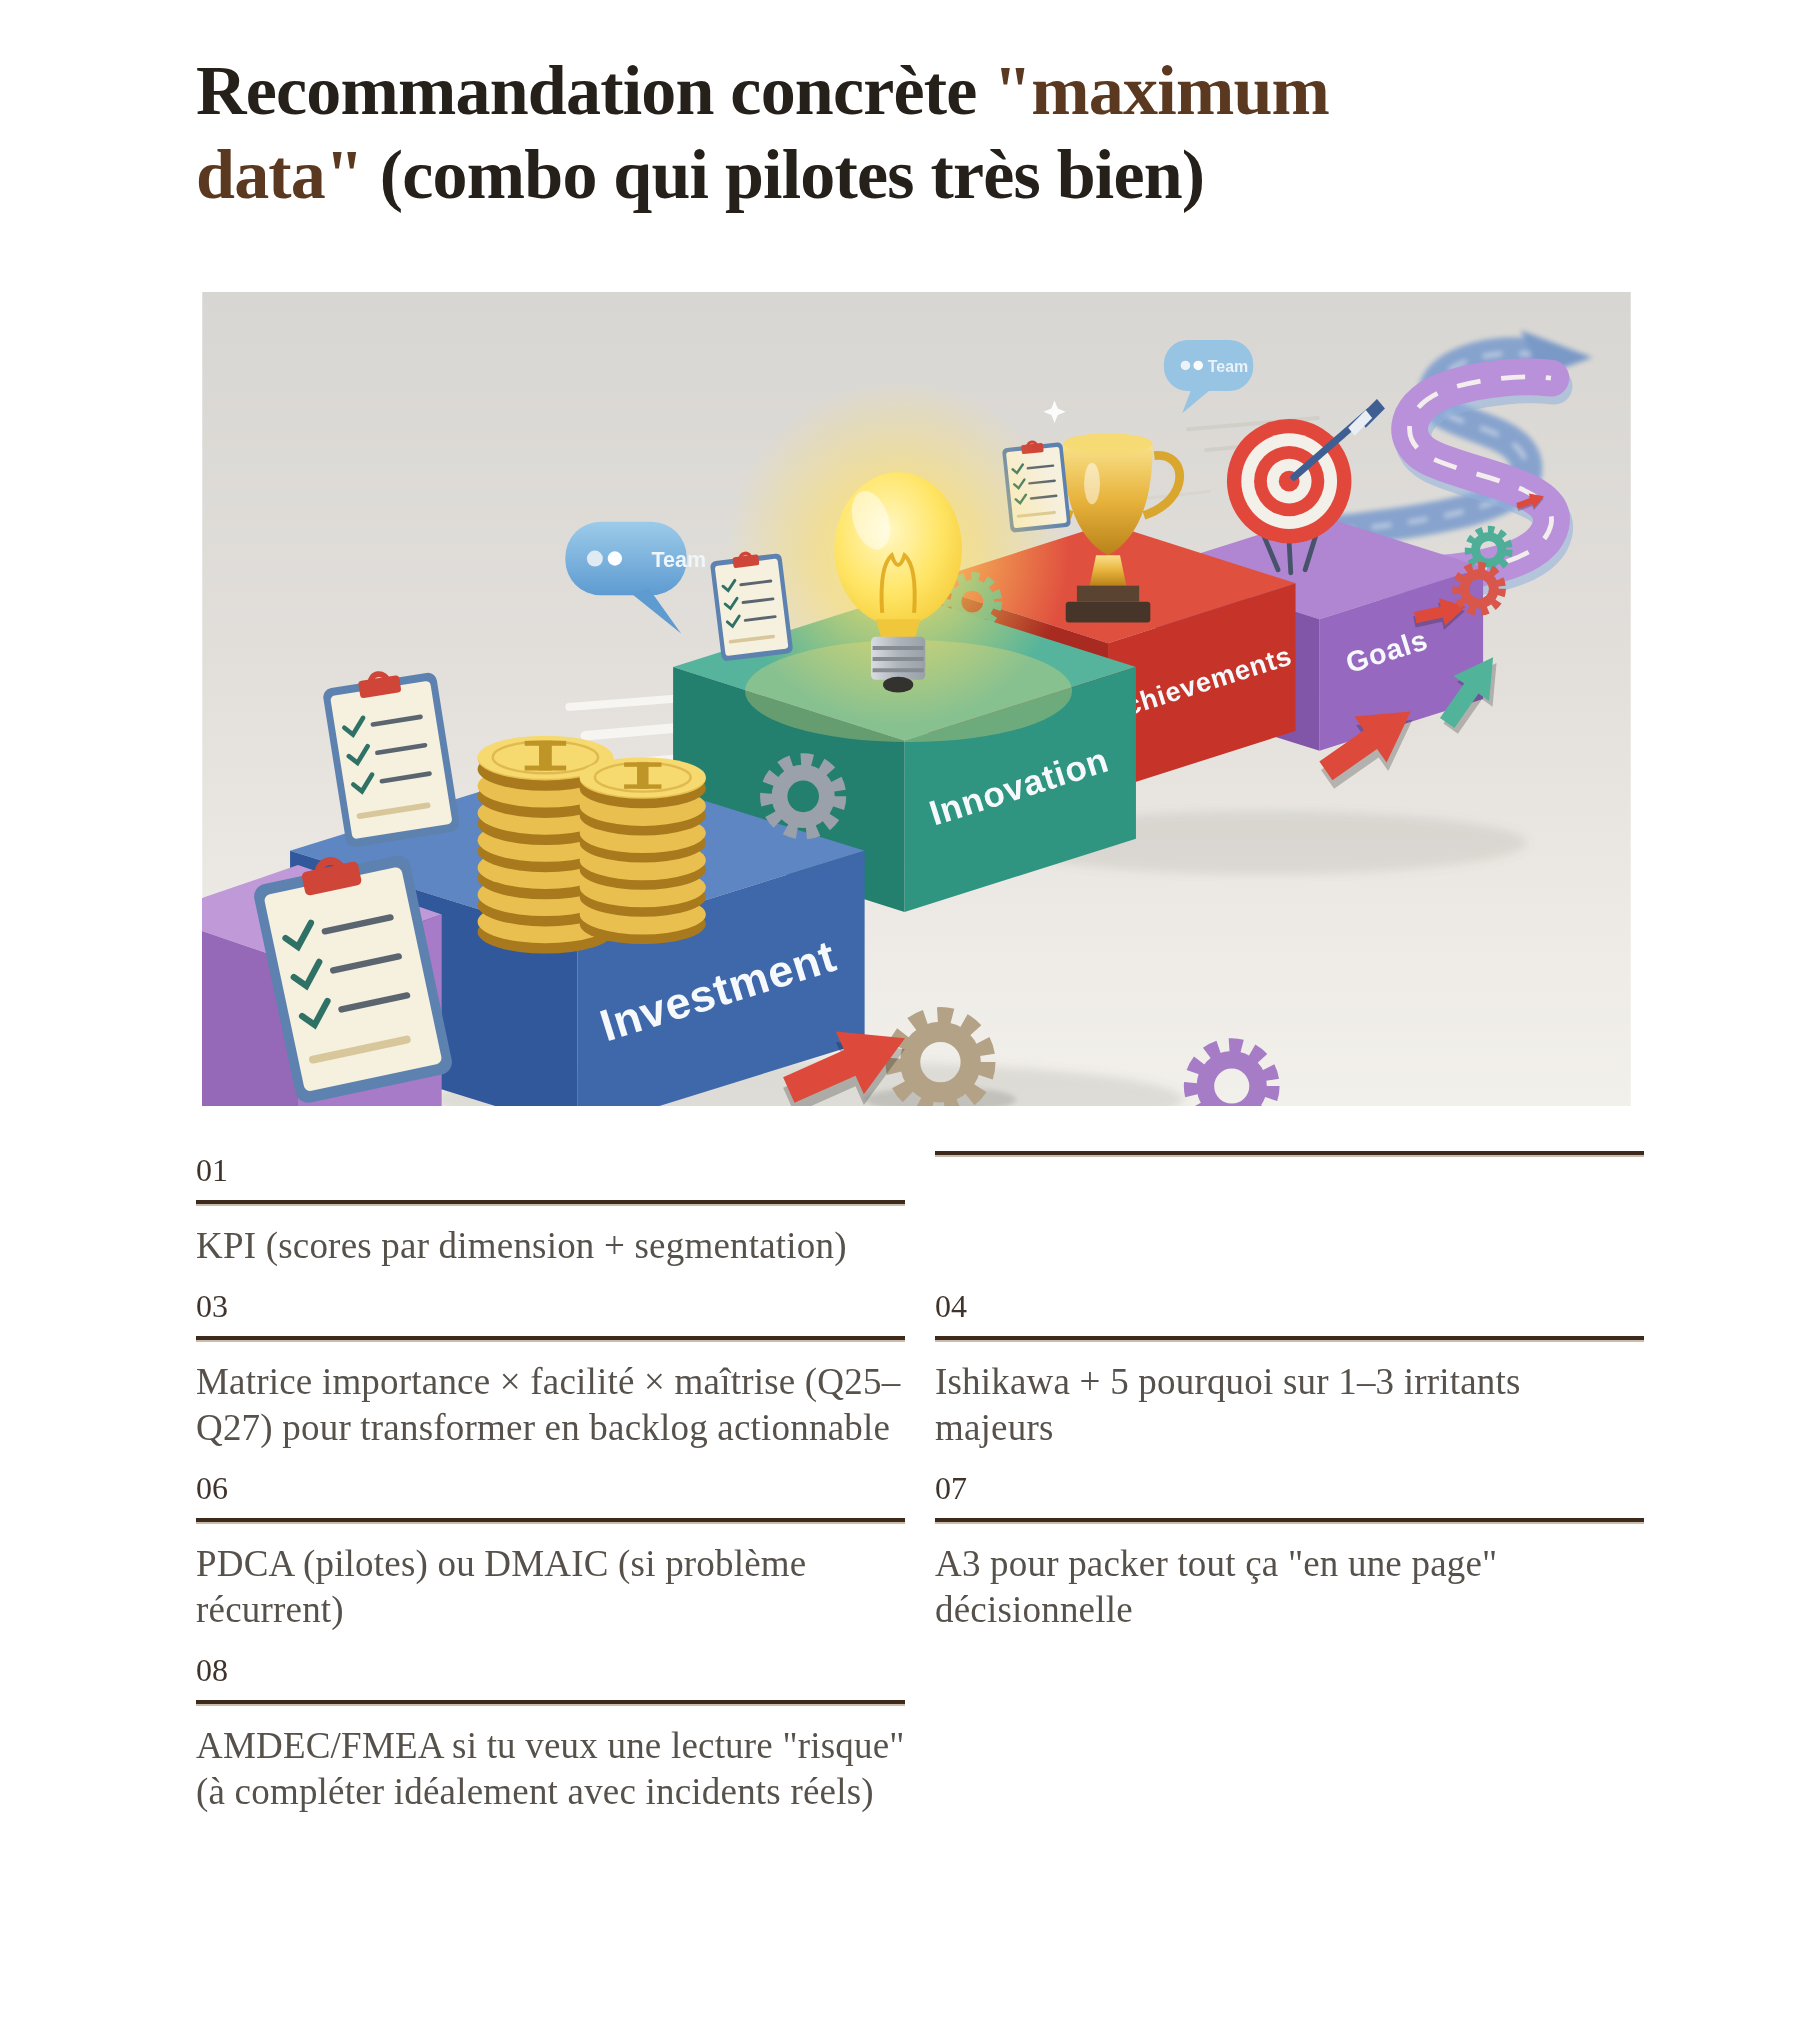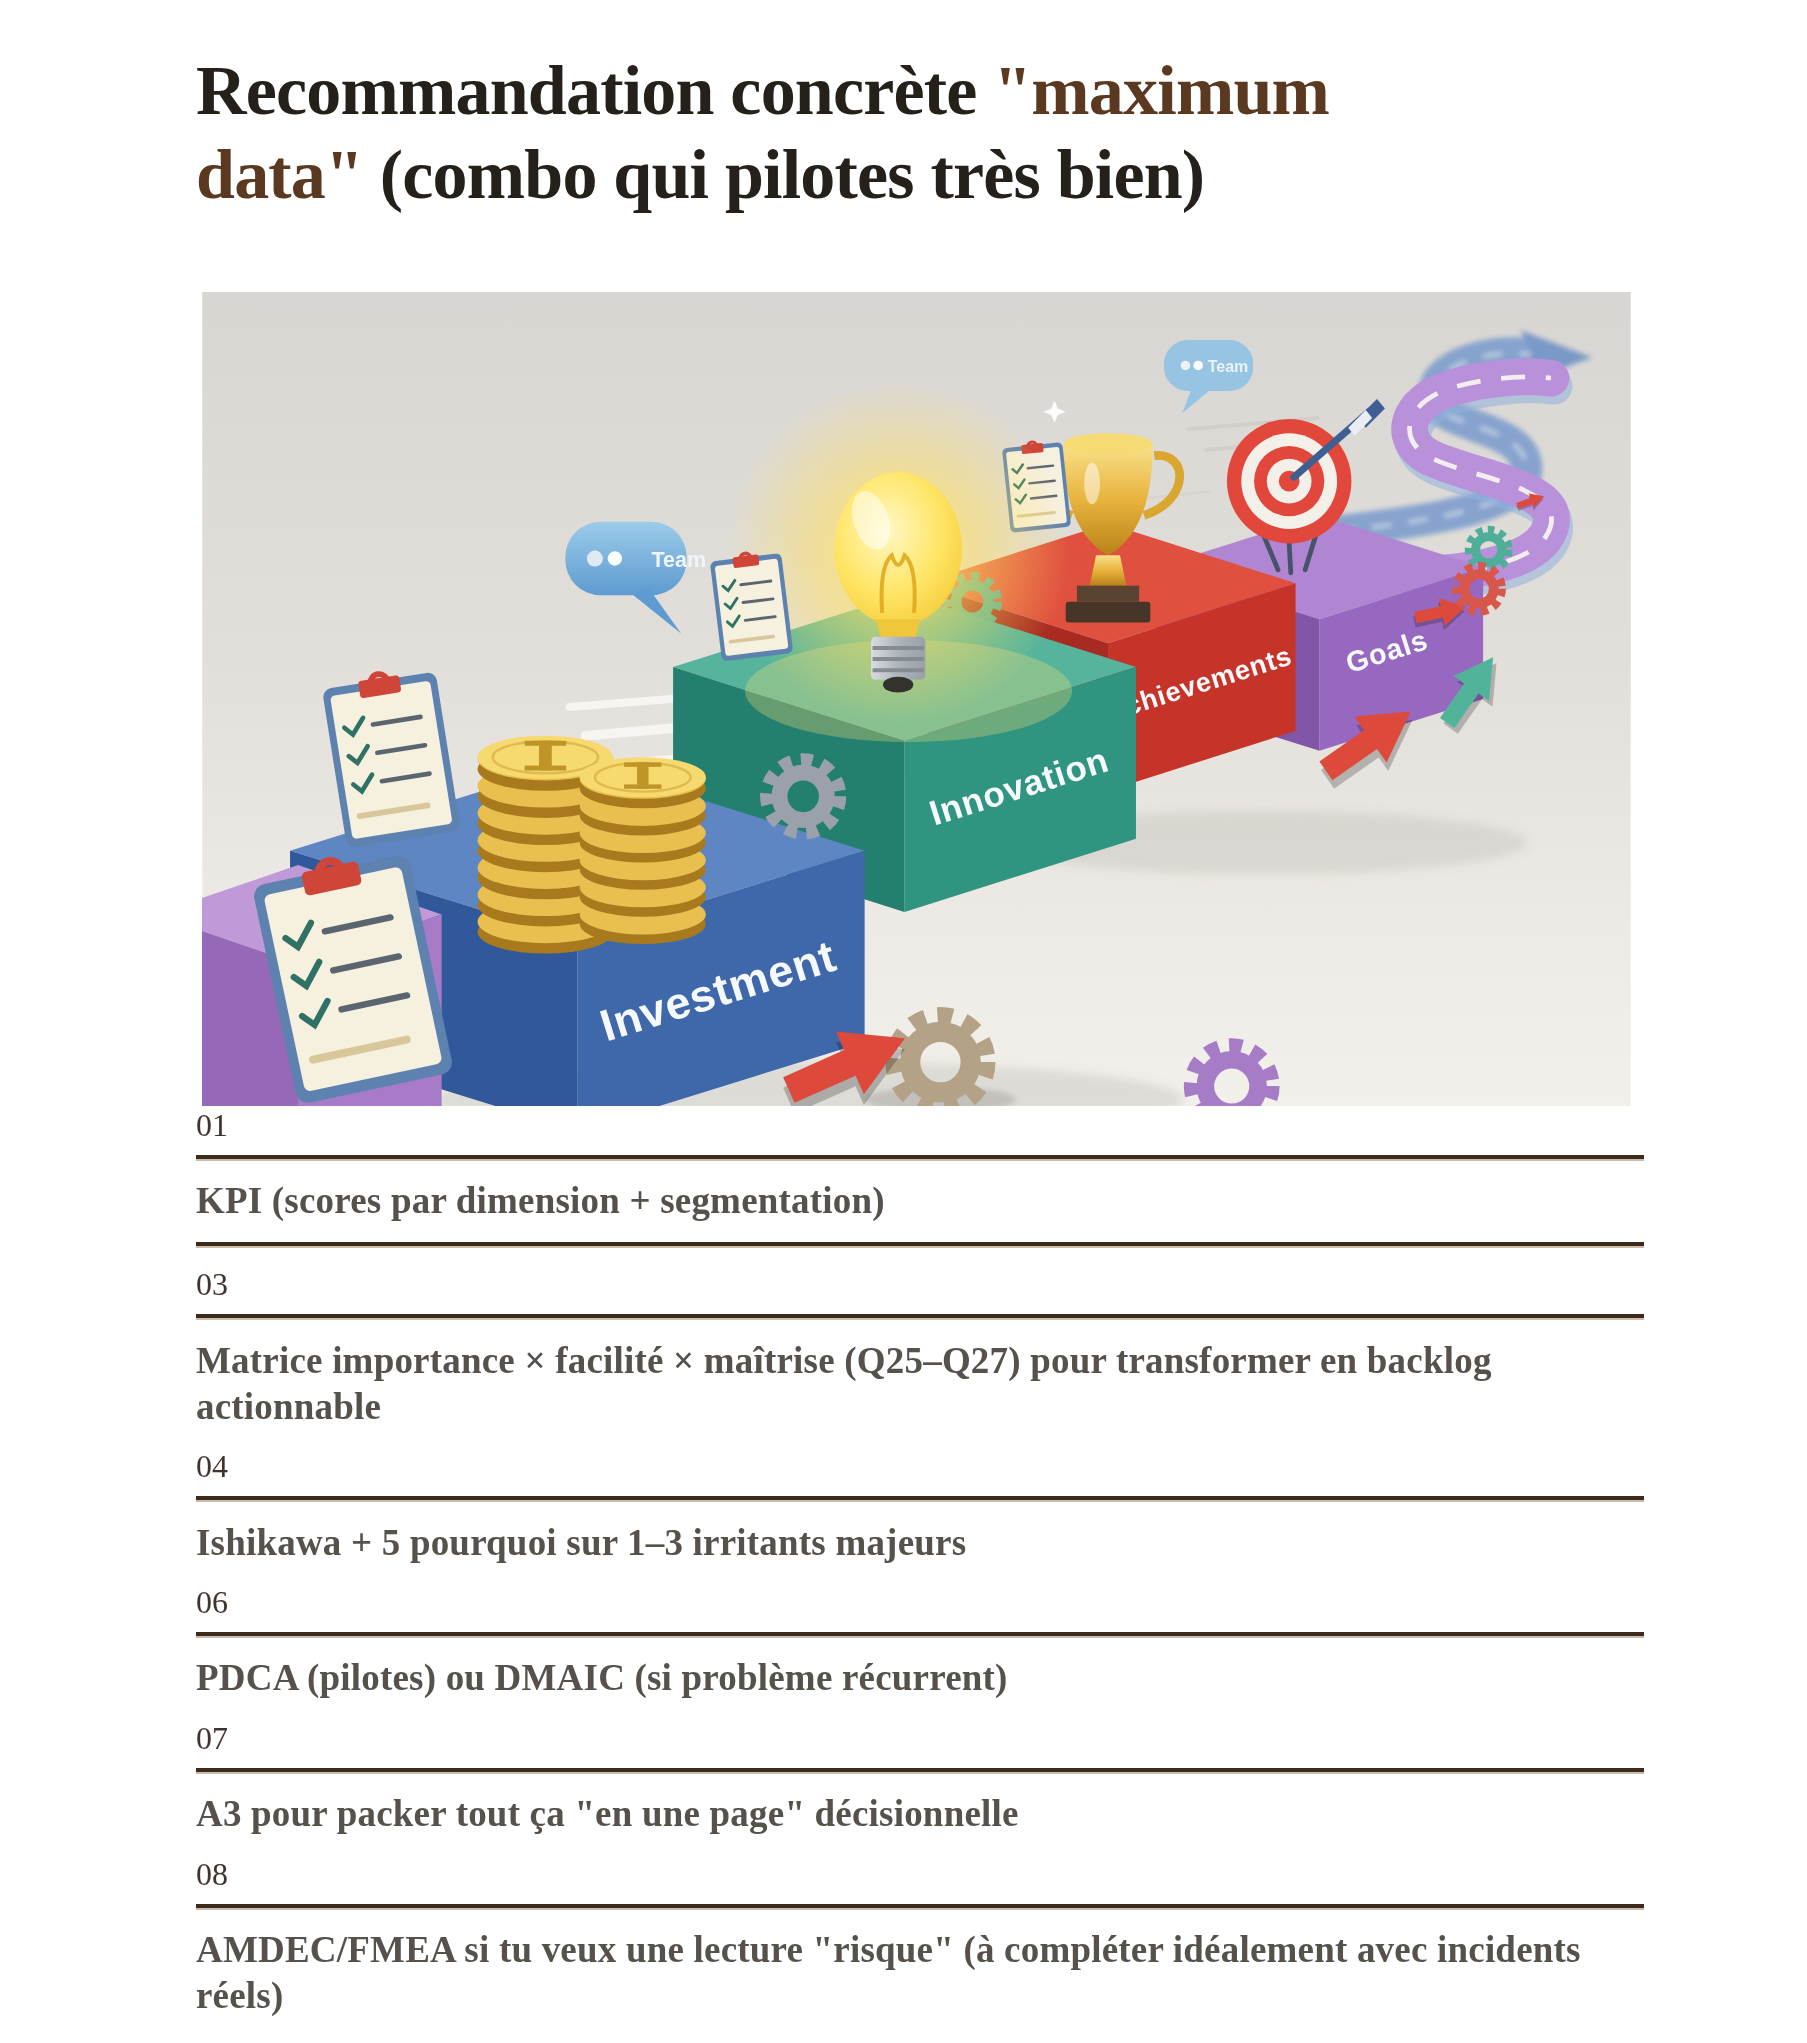--- a/index.html
+++ b/index.html
@@ -3,24 +3,24 @@
 <meta charset="utf-8">
 <style>
   *{box-sizing:border-box;margin:0;padding:0}
   html,body{width:1808px;height:2043px;background:#ffffff;overflow:hidden}
   body{font-family:"Liberation Serif", serif;position:relative}
   .content{position:absolute;left:196px;top:0;width:1448px}
   .page-title{margin-top:49px;font-size:70px;line-height:1.2;font-weight:700;color:#26201b;letter-spacing:-0.8px}
   .page-title .accent{color:#5b3920}
   .figure{margin-top:75px;margin-left:6.4px;width:1429px;height:814px}
   .figure svg{display:block}
-  .list{display:grid;grid-template-columns:1fr;column-gap:30px;row-gap:17.6px}
+  .list{margin-top:45px;display:grid;grid-template-columns:1fr 1fr;column-gap:30px;row-gap:17.6px}
   .item .num{font-size:32px;line-height:38px;color:#3f332b;margin-bottom:11.2px}
   .item .rule{height:5.6px;background:#3c2a1c;border-bottom:2.4px solid #cdbca9}
-  .item .text{padding-top:17.6px;font-size:37px;line-height:46px;font-weight:700;color:#57514b;letter-spacing:0.2px}
+  .item .text{padding-top:17.6px;font-size:37px;line-height:46px;font-weight:400;color:#57514b;letter-spacing:0.2px}
   .block-label{font-family:"Liberation Sans", sans-serif;font-weight:bold;fill:#f6f9fc;letter-spacing:1px}
   .bubble-label{font-family:"Liberation Sans", sans-serif;font-weight:bold;fill:#eef5fb}
 </style>
 </head>
 <body>
 
 <div class="content">
 
   <h1 class="page-title"><span>Recommandation concrète </span><span class="accent">"maximum</span><br><span class="accent">data"</span><span> (combo qui pilotes très bien)</span></h1>
 

